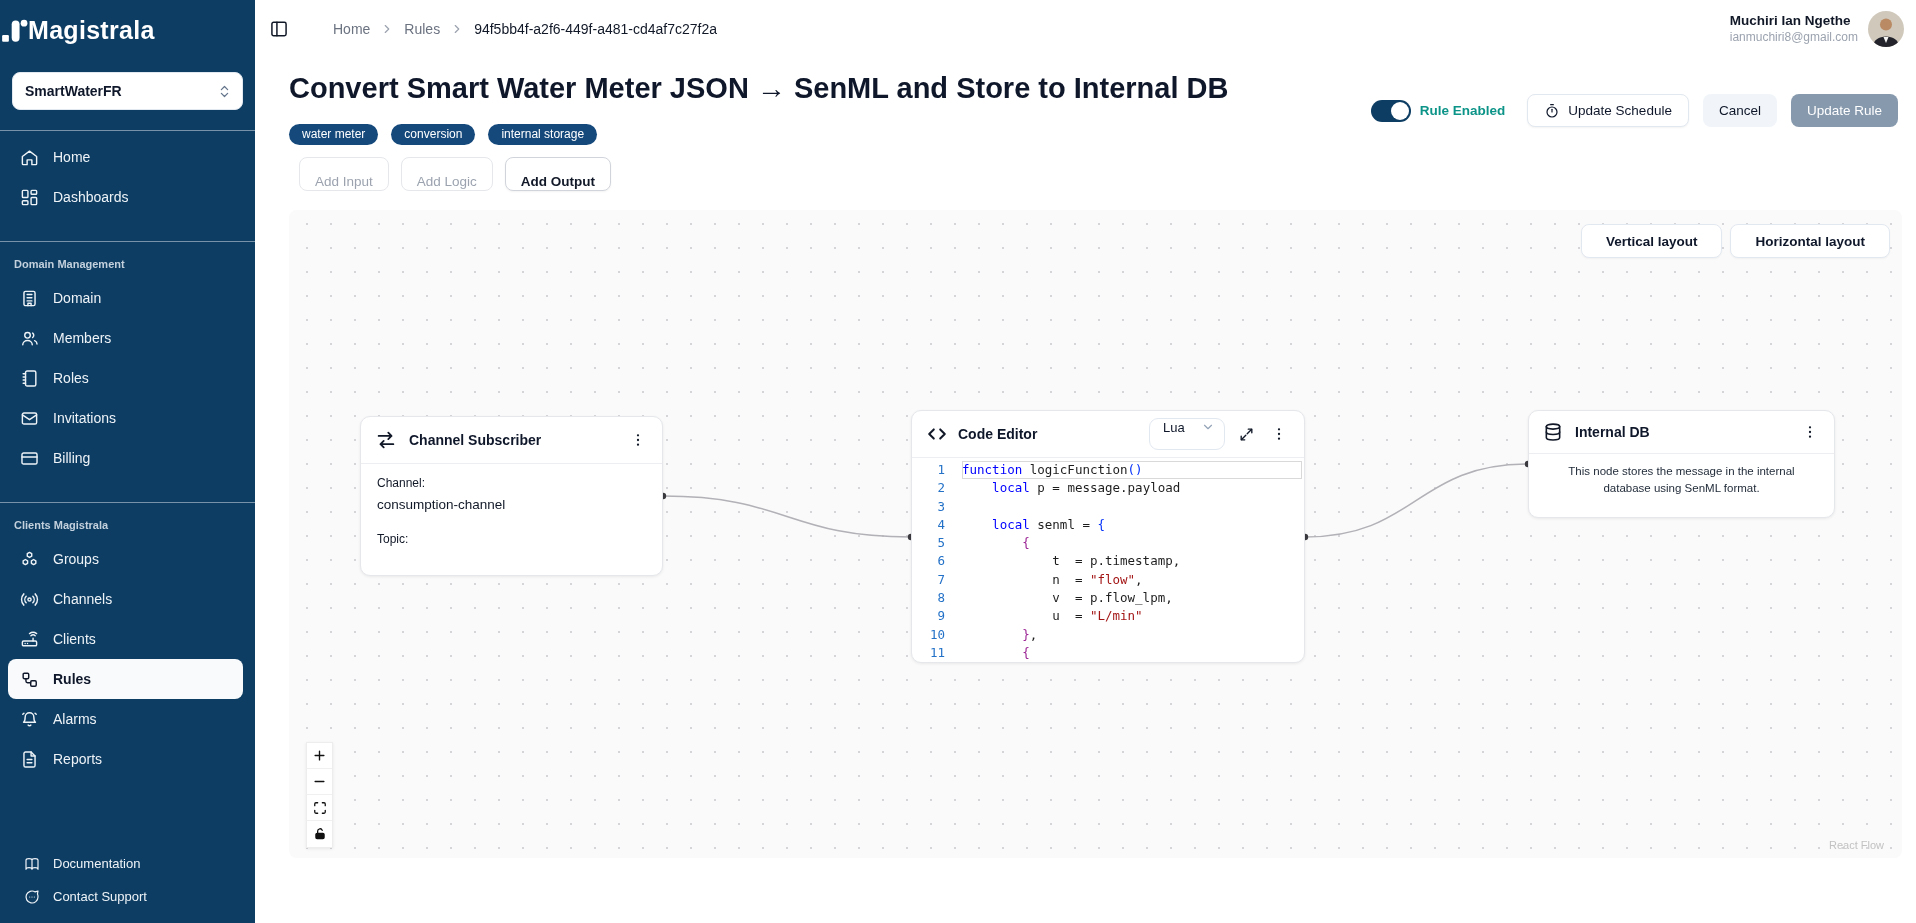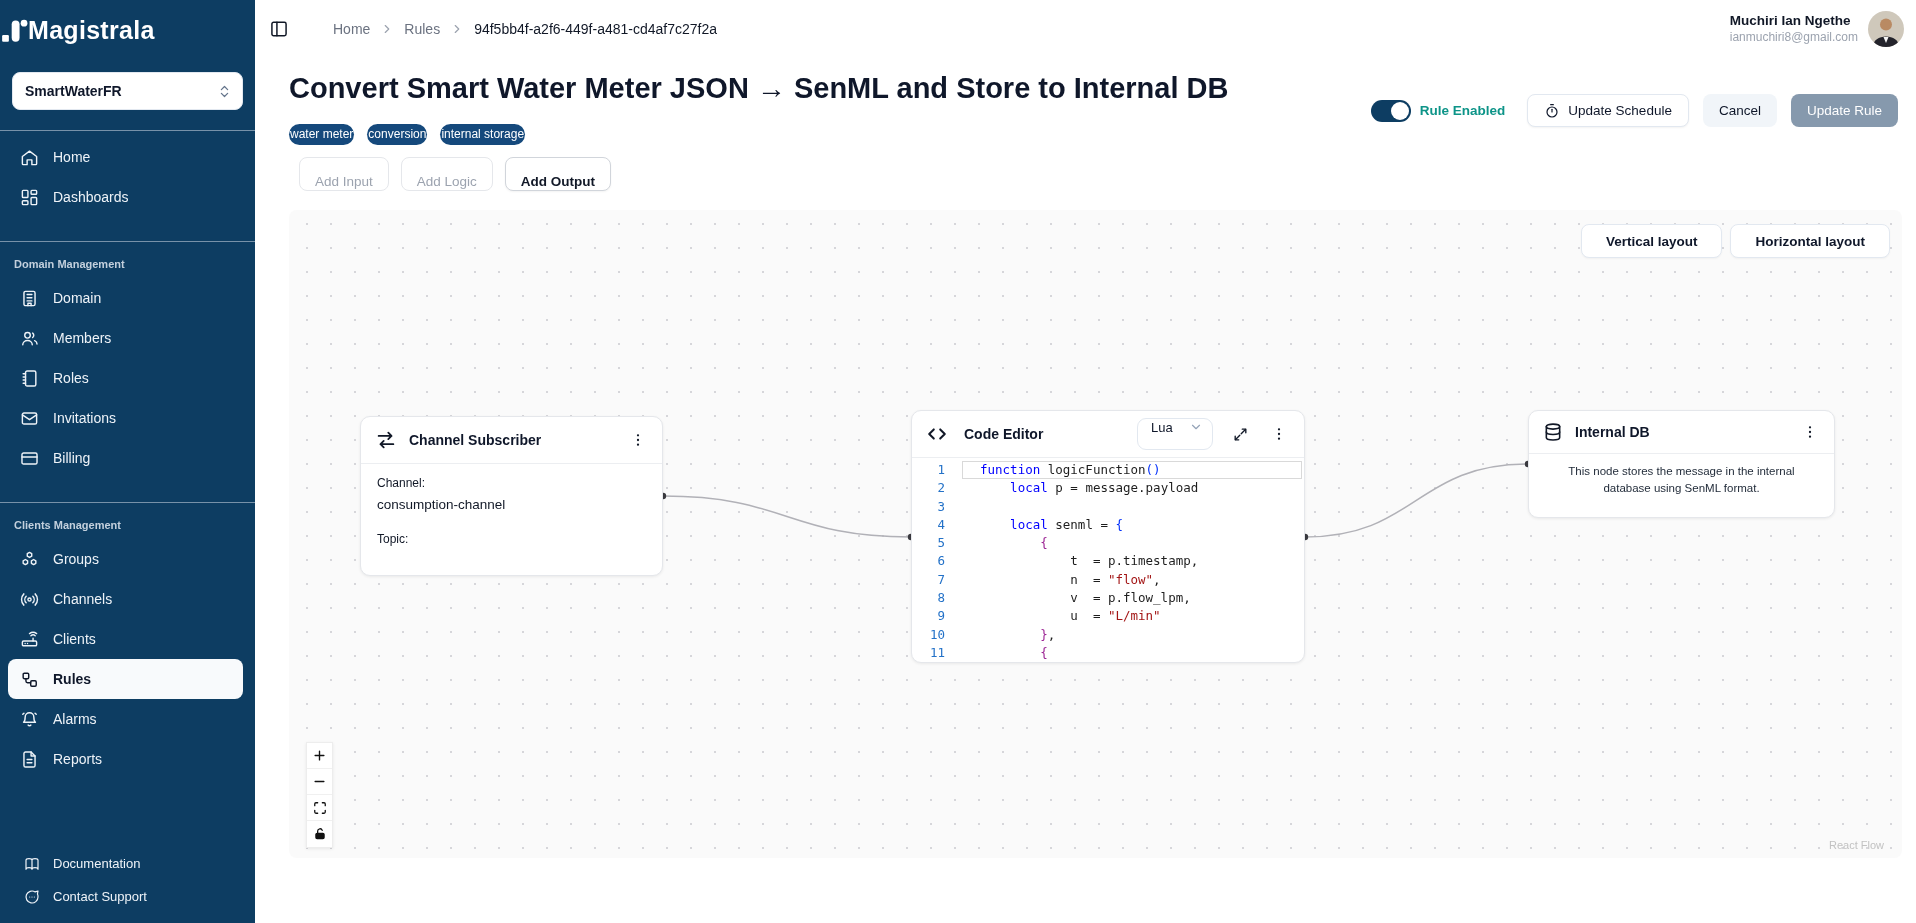--- a/index.html
+++ b/index.html
@@ -50,21 +50,21 @@
   .toggle-wrap { display:flex; align-items:center; gap:9px; margin-right:8px; }
   .toggle { width:40px; height:22px; border-radius:11px; background:#0d3d62; position:relative; cursor:pointer; }
   .toggle-knob { position:absolute; right:2px; top:2px; width:18px; height:18px; border-radius:50%; background:#fff; }
   .toggle-label { font-size:13.5px; font-weight:700; color:#0d9488; }
   .btn { height:33px; border-radius:8px; font-size:13.5px; font-weight:500; cursor:pointer;
     display:inline-flex; align-items:center; gap:8px; padding:0 16px; font-family:inherit; }
   .btn-outline { background:#fff; border:1px solid #e2e8f0; color:#0f172a; box-shadow:0 1px 2px rgba(0,0,0,.05); }
   .btn-ghost { background:#f1f5f9; border:none; color:#0f172a; }
   .btn-primary-disabled { background:#8699ad; border:none; color:#fff; }
   .tags { position:absolute; left:0; top:66px; display:flex; gap:13px; }
-  .tag { background:#15497c; color:#fff; font-size:12px; font-weight:500; padding:4px 1px;
+  .tag { background:#15497c; color:#fff; font-size:12px; font-weight:500; padding:4px 13px;
     border-radius:999px; line-height:1.1; }
   .add-row { position:absolute; left:10px; top:99px; display:flex; gap:12px; }
   .add-btn { height:33px; padding:16px 15px; background:#fff; border:1px solid #e5e7eb; border-radius:8px;
     font-size:13.5px; font-family:inherit; cursor:pointer; }
   .add-btn.disabled { color:#9ca3af; cursor:default; }
   .add-btn.enabled { color:#111827; font-weight:600; border-color:#d1d5db; box-shadow:0 1px 2px rgba(0,0,0,.05); }
 
   
   .canvas { position:absolute; left:34px; right:14px; top:210px; height:648px; background:#fafafa;
     border-radius:8px; overflow:hidden;
@@ -84,30 +84,30 @@
   .node-divider { height:1px; background:#eceef1; }
 
   .node-cs { left:71px; top:206px; width:303px; height:160px; }
   .node-cs .node-header { height:46px; }
   .cs-body { padding:12px 16px; }
   .field-label { font-size:12px; color:#111827; margin-bottom:7px; }
   .field-value { font-size:13.5px; color:#111827; }
   .cs-topic { margin-top:20px; }
 
   .node-ce { left:622px; top:200px; width:394px; height:253px; }
-  .node-ce .node-header { height:46px; gap:16px; }
+  .node-ce .node-header { height:46px; gap:10px; }
   .lua-select { margin-left:auto; height:32px; width:76px; border:1px solid #e2e8f0; border-radius:9px;
     background:#fff; display:flex; align-items:center; justify-content:space-between; padding:0 9px 14px 13px;
     font-size:13px; color:#0f172a; font-family:inherit; cursor:pointer; }
   .icon-btn { border:none; background:transparent; cursor:pointer; color:#111827; display:flex; padding:3px; }
   .code-area { position:relative; height:206px; overflow:hidden; font-family:"DejaVu Sans Mono", monospace;
     font-size:12.5px; line-height:18.3px; padding-top:3px; }
   .code-line { display:flex; height:18.3px; white-space:pre; }
   .gutter { width:50px; flex:none; text-align:right; padding-right:17px; color:var(--c-ln,#2472c8); }
-  .line-content { flex:1; padding-left:18px; }
+  .line-content { flex:1; padding-left:0; }
   .code-line.current .line-content { box-shadow:inset 0 0 0 1px #d9d9d9; margin-right:2px; }
   .tk-k { color:var(--c-k,#0000ff); }
   .tk-p { color:var(--c-p,#1e1e1e); }
   .tk-s { color:var(--c-s,#a31515); }
   .tk-b1 { color:var(--c-b1,#0431fa); }
   .tk-b2 { color:var(--c-b2,#9b2393); }
 
   .node-db { left:1239px; top:200px; width:307px; height:108px; }
   .node-db .node-header { height:42px; }
   .db-body { padding:9px 18px; font-size:11.5px; color:#1f2937; text-align:center; line-height:1.5; }
@@ -194,21 +194,21 @@
     </div>
     <div class="nav-item">
       <svg viewBox="0 0 24 24" fill="none" stroke="currentColor" stroke-width="1.8" stroke-linecap="round" stroke-linejoin="round">
           <rect x="2.5" y="5" width="19" height="14" rx="2"></rect>
           <path d="M2.5 10h19"></path>
         </svg>
       <span>Billing</span>
     </div>
 
     <div class="sb-divider tight"></div>
-    <div class="section-label">Clients Management</div>
+    <div class="section-label">Clients Magistrala</div>
 
     <div class="nav-item">
       <svg viewBox="0 0 24 24" fill="none" stroke="currentColor" stroke-width="1.8" stroke-linecap="round" stroke-linejoin="round">
           <path d="M9.2 4.6 12 3l2.8 1.6v3.2L12 9.4 9.2 7.8zM4 13.6 6.8 12l2.8 1.6v3.2L6.8 18.4 4 16.8zM14.4 13.6 17.2 12l2.8 1.6v3.2l-2.8 1.6-2.8-1.6z"></path>
         </svg>
       <span>Groups</span>
     </div>
     <div class="nav-item">
       <svg viewBox="0 0 24 24" fill="none" stroke="currentColor" stroke-width="1.8" stroke-linecap="round" stroke-linejoin="round">
           <circle cx="12" cy="12" r="2"></circle>

